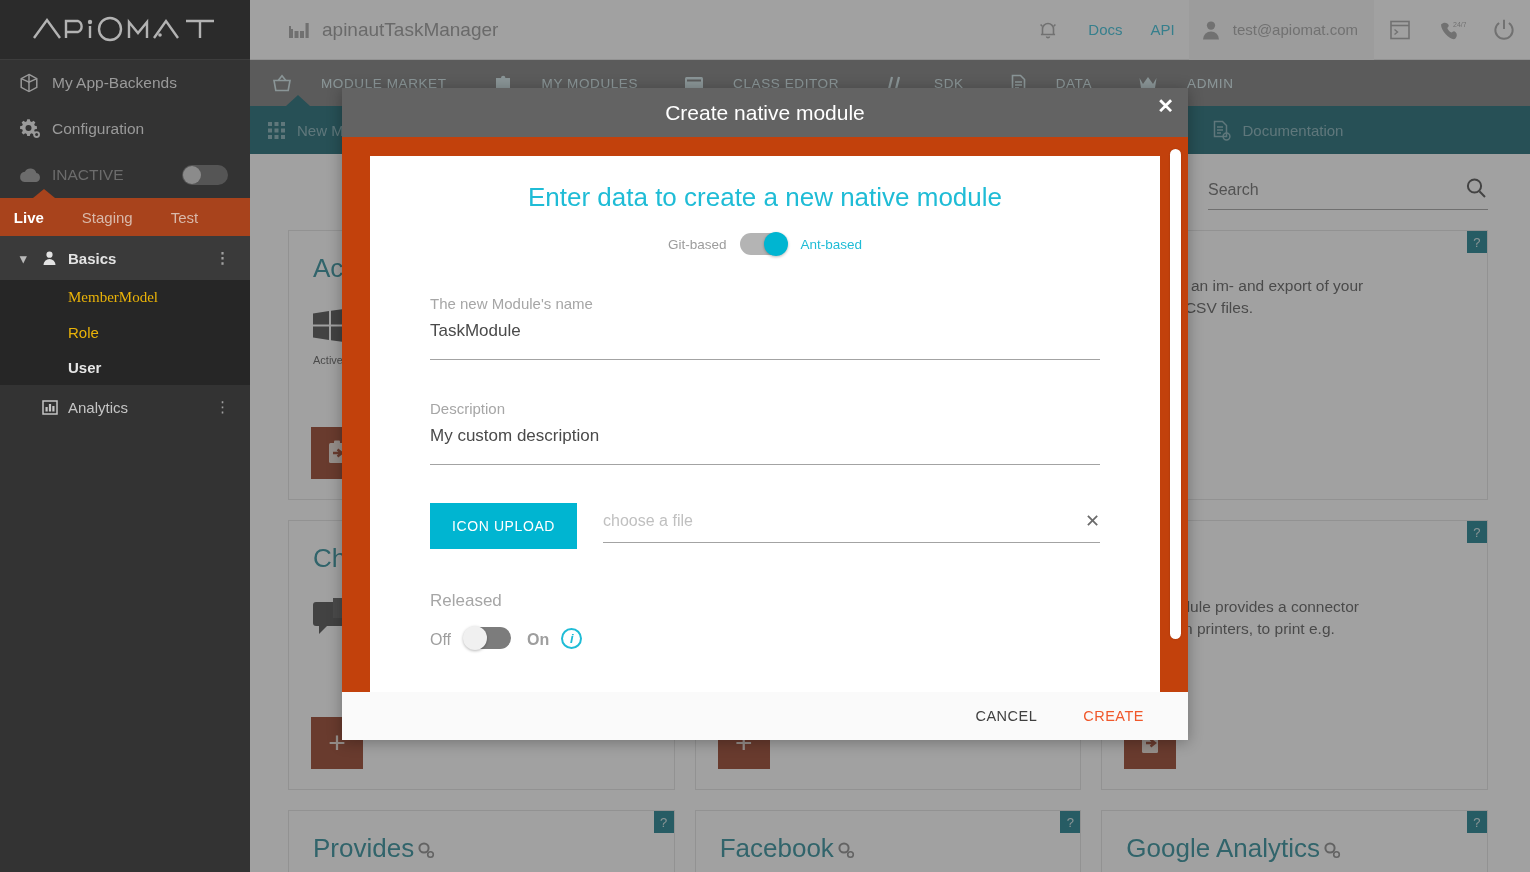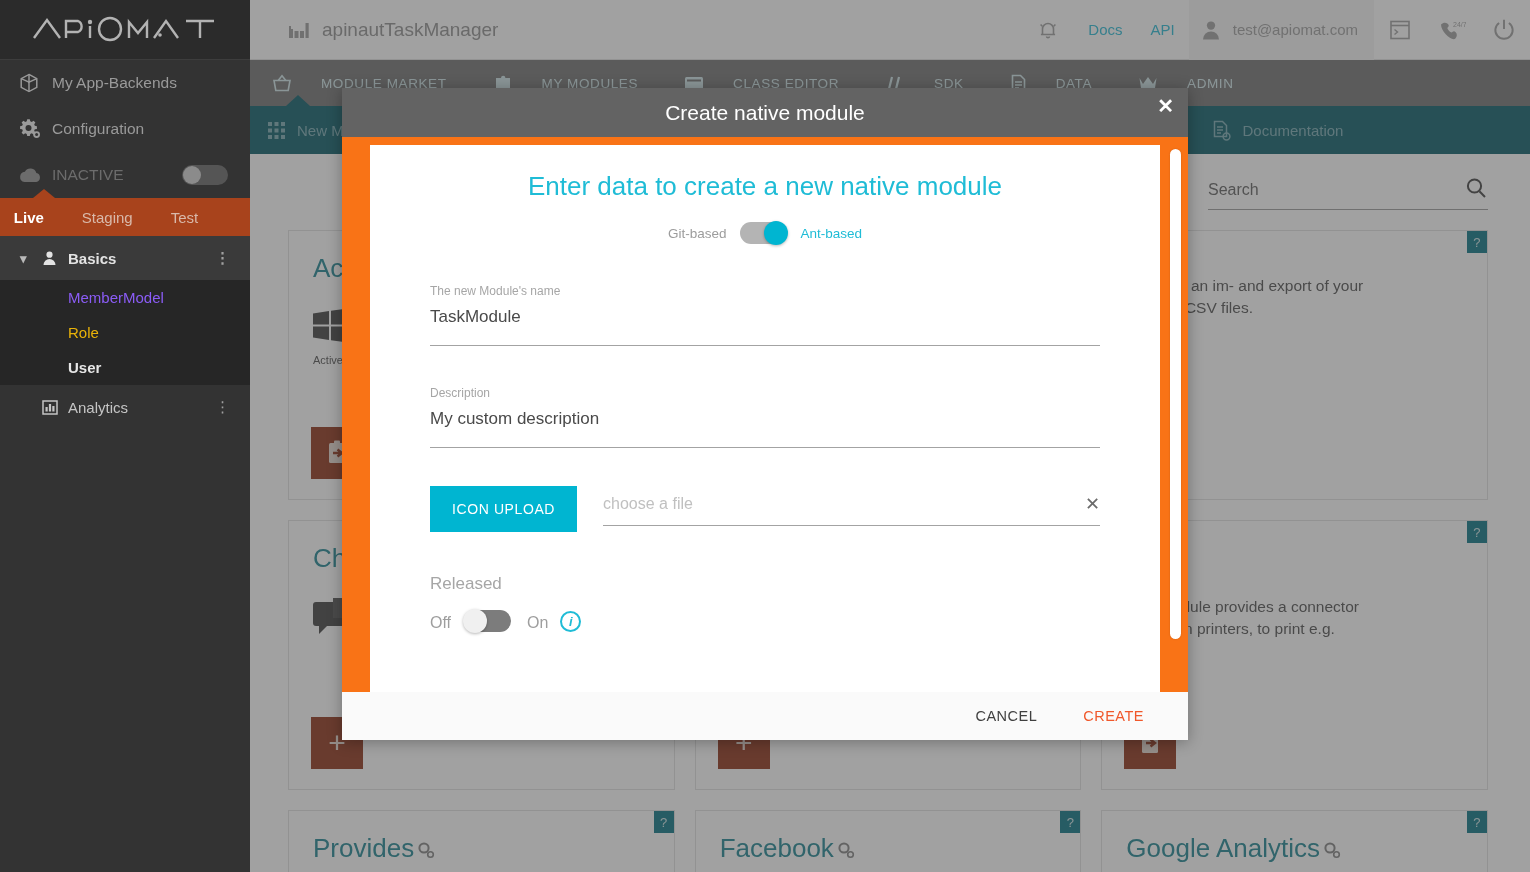--- a/index.html
+++ b/index.html
@@ -70,21 +70,21 @@
   }
   .tree-row.section { background:#3a3a3a; font-weight:bold; color:#e3e3e3; }
   .tree-row .chev { width:22px; color:#b9b9b9; font-size:13px; }
   .tree-row .person { width:26px; display:flex; align-items:center; }
   .tree-row .dots { margin-left:auto; margin-right:20px; color:#a0a0a0; font-size:15px; letter-spacing:0; }
   .leaf-group { background:#262626; }
   .leaf {
     height:35px; display:flex; align-items:center;
     padding-left: 68px; font-size:15px; color:#eab308;
   }
-  .leaf.dim { color: #8b5cf6; }
+  .leaf.dim { color: #eab308; font-family: Liberation Serif, serif; }
   .leaf.bold { color:#e6e6e6; font-weight:bold; }
 
   
   .main { position:absolute; left:250px; top:0; width:1280px; height:872px; background:#fff; }
 
   .topbar {
     height:60px; background:#ffffff;
     display:flex; align-items:center;
     border-bottom:1px solid #e2e2e2;
   }
@@ -167,22 +167,22 @@
     height:49px; background:#636363; position:relative;
     display:flex; align-items:center; justify-content:center;
   }
   .modal-head .mtitle { color:#ffffff; font-size:21px; }
   .modal-head .close {
     position:absolute; right:14px; top:8px;
     color:#ffffff; font-size:20px; font-weight:bold; line-height:1;
     cursor:pointer;
   }
   .modal-body {
-    height:555px; background:#f97316;
-    padding: 8px 28px 0 28px; position:relative;
+    height:555px; background:#c2410c;
+    padding: 19px 28px 0 28px; position:relative;
   }
   .modal-scroll-track {
     position:absolute; right:7px; top:10px; width:11px; height:535px;
     background:transparent;
   }
   .modal-scroll-thumb {
     position:absolute; right:7px; top:12px; width:11px; height:490px;
     background:#ffffff; border-radius:6px;
     box-shadow: 0 0 2px rgba(0,0,0,.18);
   }
@@ -198,40 +198,40 @@
   .sw { width:46px; height:22px; border-radius:11px; background:#b4b4b4; position:relative; }
   .sw .kn {
     position:absolute; width:24px; height:24px; border-radius:50%;
     top:-1px; right:-2px; background:#00b5d1;
     box-shadow:0 1px 3px rgba(0,0,0,.28);
   }
   .sw.off { background:#7c7c7c; }
   .sw.off .kn { left:-2px; right:auto; background:#f0f0f0; }
 
   .field { margin-top:40px; }
-  .field .flabel { color:#a6a6a6; font-size:12px; }
+  .field .flabel { color:#a6a6a6; font-size:15px; }
   .field .fvalue { color:#4a4a4a; font-size:17px; margin-top:9px; padding-bottom:18px; border-bottom:1px solid #a3a3a3; }
 
   .uploadrow { margin-top:38px; display:flex; align-items:center; }
   .upload-btn {
     background:#00b5d1; color:#ffffff; font-size:14px; letter-spacing:.6px;
     padding: 15px 22px; cursor:pointer;
   }
   .file-wrap {
     flex:1; margin-left:26px; display:flex; align-items:center;
     border-bottom:1px solid #a3a3a3; padding-bottom:10px;
   }
   .file-ph { flex:1; color:#c0c0c0; font-size:16px; }
   .file-x { color:#6b6b6b; font-size:18px; cursor:pointer; }
 
   .released { margin-top:42px; }
   .released .rlabel { color:#a6a6a6; font-size:17px; }
   .released .rrow { display:flex; align-items:flex-end; margin-top:16px; }
   .released .roff { color:#9e9e9e; font-size:16px; margin-right:14px; }
-  .released .ron { color:#9e9e9e; font-size:16px; margin-left:16px; margin-right:12px; }
+  .released .ron { color:#9e9e9e; font-size:16px; margin-left:16px; margin-right:12px;font-weight:bold; }
   .info-i {
     width:21px; height:21px; border-radius:50%; border:2px solid #1fbcd6;
     color:#1fbcd6; font-size:13px; font-weight:bold;
     display:flex; align-items:center; justify-content:center; font-style:italic;
   }
 
   .modal-foot {
     height:48px; background:#fafafa;
     display:flex; align-items:center; justify-content:flex-end;
     padding-right:44px;

